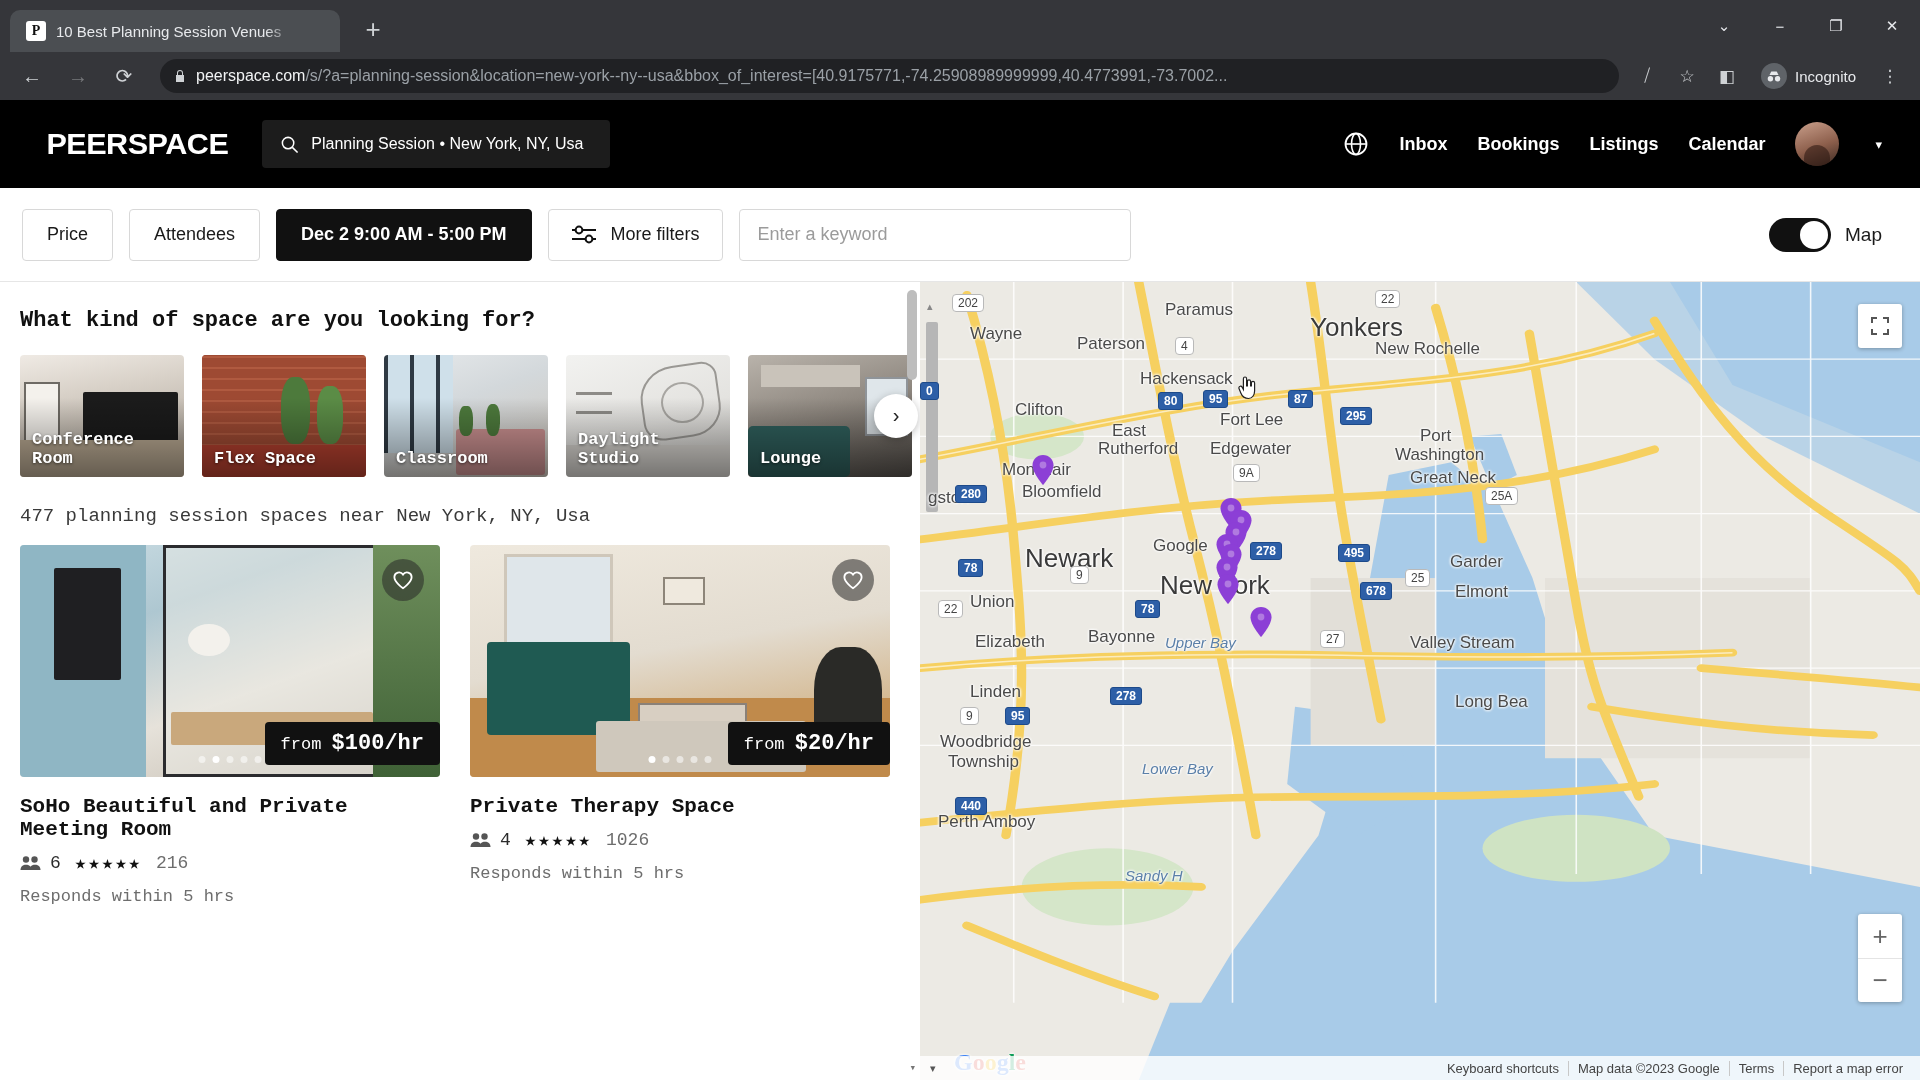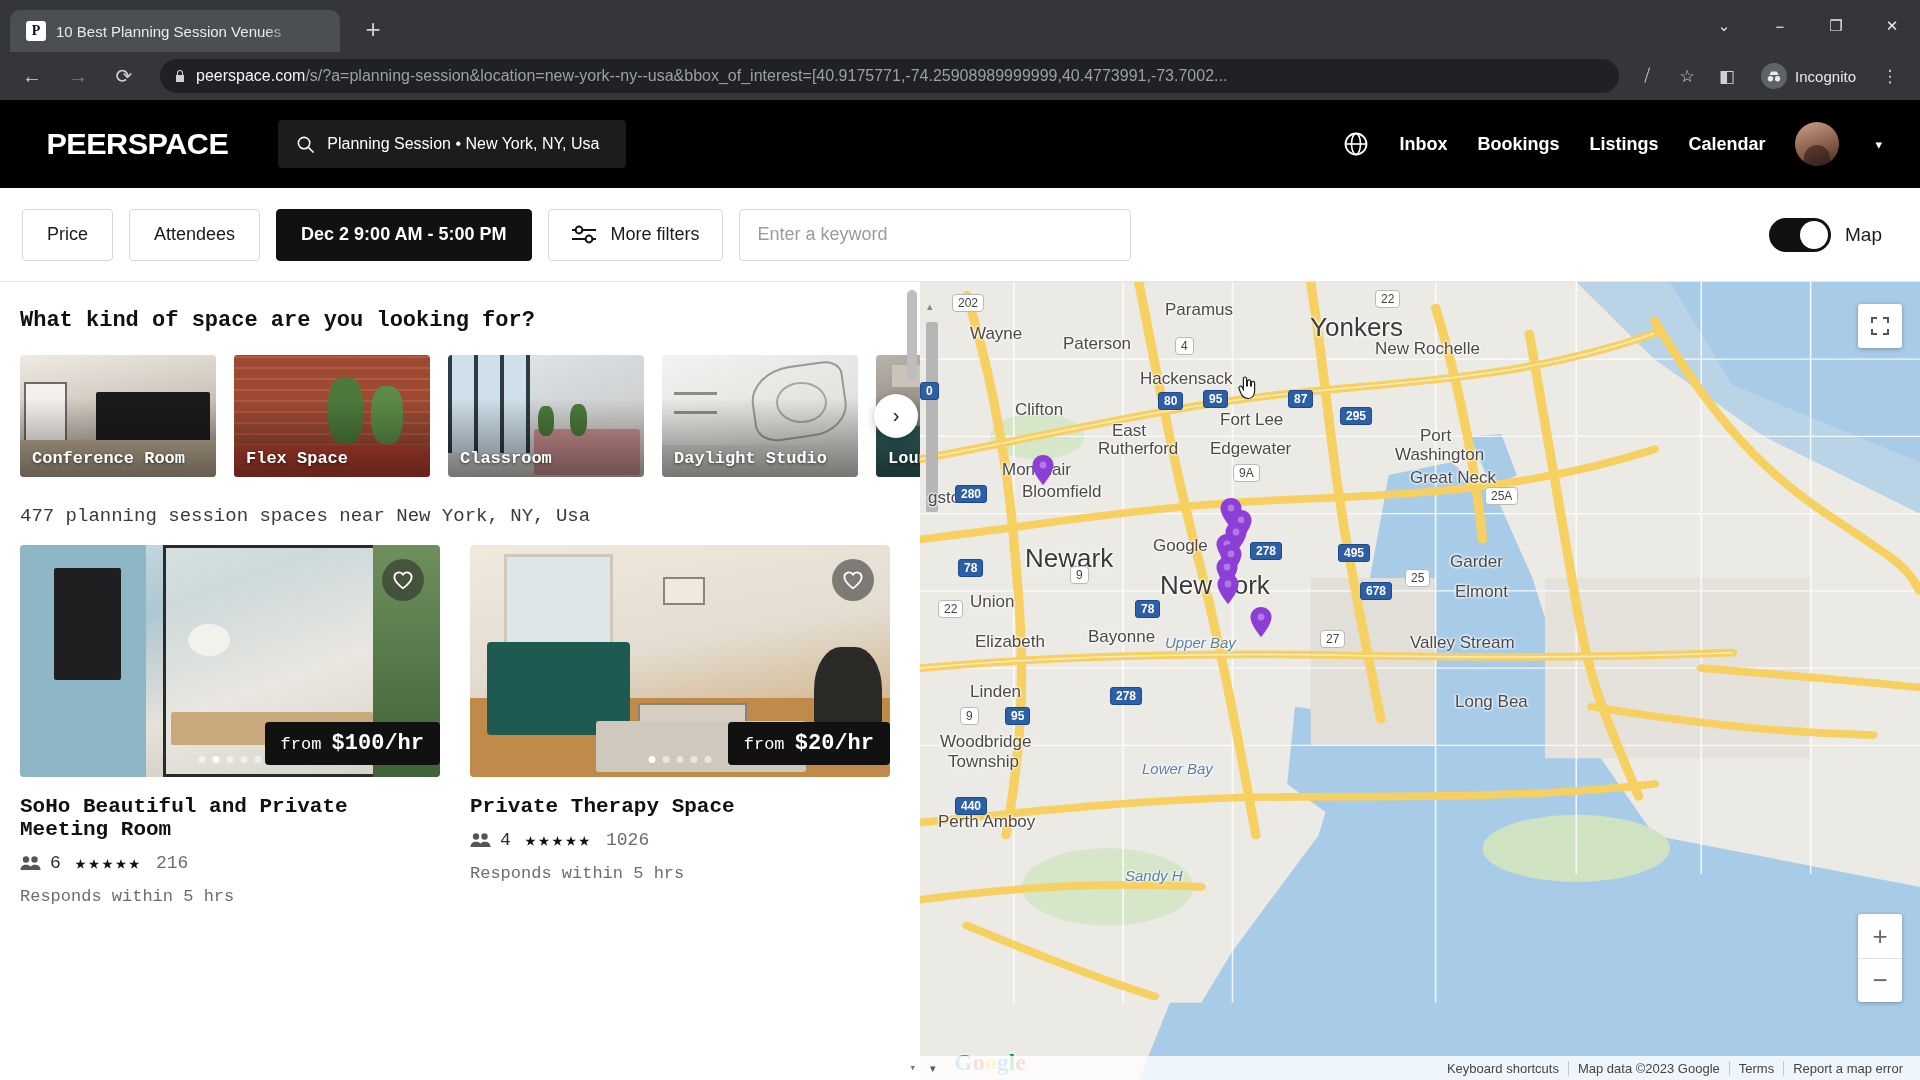--- a/index.html
+++ b/index.html
@@ -84,21 +84,21 @@
   }
   .incog-avatar {
     width: 26px; height: 26px; border-radius: 50%; background: #5f6368;
     display: flex; align-items: center; justify-content: center;
   }
   .incog-label { color: #e8eaed; font-size: 15px; }
 
   
   .ps-header {
     height: 88px; background: #000000; display: flex; align-items: center;
-    padding: 0 28px; gap: 24px;
+    padding: 0 28px; gap: 8px;
   }
   .ps-logo {
     color: #ffffff; font-size: 30px; font-weight: bold; letter-spacing: -0.5px;
     font-family: "Liberation Sans", sans-serif; transform: scaleX(1.02);
     padding-left: 20px;
   }
   .ps-search {
     width: 348px; height: 48px; background: #1c1c1c; border-radius: 4px;
     display: flex; align-items: center; gap: 12px; padding: 0 18px; margin-left: 28px;
   }
@@ -154,21 +154,21 @@
   .results-pane {
     width: 920px; flex: 0 0 920px; background: #ffffff; position: relative;
     overflow: hidden;
     font-family: Liberation Mono, monospace;
   }
   .results-inner { padding: 26px 20px 0 20px; }
   .section-title { font-size: 22px; font-weight: bold; color: #111; margin-bottom: 22px; }
 
   .cat-row { display: flex; gap: 18px; position: relative; }
   .cat-card {
-    width: 196px; height: 122px; border-radius: 4px; overflow: hidden;
+    width: 164px; height: 122px; border-radius: 4px; overflow: hidden;
     position: relative; flex: 0 0 auto;
   }
   .cat-img { position: absolute; inset: 0; }
   .cat-card::after {
     content: ""; position: absolute; inset: 0;
     background: linear-gradient(to bottom, rgba(0,0,0,0) 35%, rgba(0,0,0,.45) 100%);
   }
   .cat-label {
     position: absolute; left: 12px; bottom: 9px; color: #fff; font-size: 17px;
     font-weight: bold; z-index: 2; text-shadow: 0 1px 3px rgba(0,0,0,.6);
@@ -577,21 +577,21 @@
         </svg>
       </div>
 
       <div class="map-vscroll">
         <div class="map-vscroll-arrow">▴</div>
         <div class="map-vscroll-thumb"></div>
       </div>
 
       <div id="map-labels">
           <div class="map-label city" style="left: 50px; top: 42px;">Wayne</div>
-          <div class="map-label city" style="left: 143px; top: 52px;">Paterson</div>
+          <div class="map-label city" style="left: 157px; top: 52px;">Paterson</div>
           <div class="map-label city" style="left: 245px; top: 18px;">Paramus</div>
           <div class="map-label big" style="left: 390px; top: 30px;">Yonkers</div>
           <div class="map-label city" style="left: 455px; top: 57px;">New Rochelle</div>
           <div class="map-label city" style="left: 220px; top: 87px;">Hackensack</div>
           <div class="map-label city" style="left: 95px; top: 118px;">Clifton</div>
           <div class="map-label city" style="left: 300px; top: 128px;">Fort Lee</div>
           <div class="map-label city" style="left: 192px; top: 139px;">East</div>
           <div class="map-label city" style="left: 178px; top: 157px;">Rutherford</div>
           <div class="map-label city" style="left: 290px; top: 157px;">Edgewater</div>
           <div class="map-label city" style="left: 500px; top: 144px;">Port</div>

